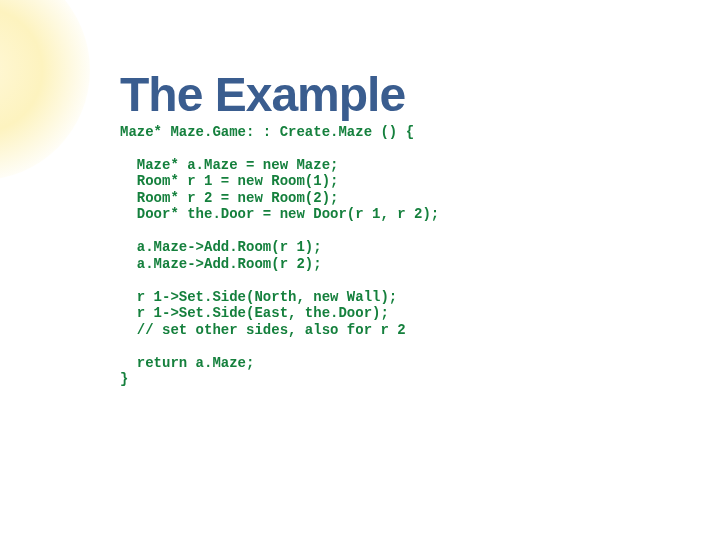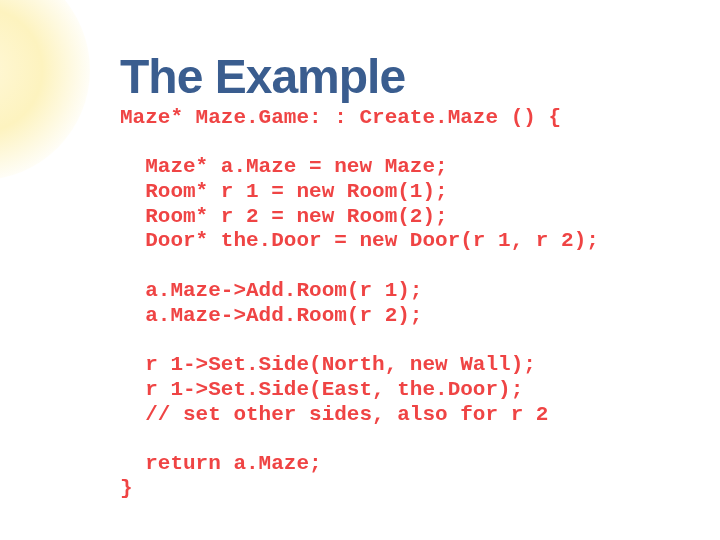--- a/index.html
+++ b/index.html
@@ -18,38 +18,38 @@
     top: -40px;
     width: 220px;
     height: 220px;
     background: radial-gradient(circle at 50% 50%, #fff8d8 0%, #fdf3bf 40%, #ffffff 75%);
     border-radius: 50%;
     pointer-events: none;
   }
   .slide {
     position: absolute;
     left: 120px;
-    top: 54px;
+    top: 72px;
     width: 560px;
   }
   .title {
     font-family: "Arial Black", Arial, sans-serif;
     font-weight: 900;
     font-size: 48px;
     line-height: 0.95;
     color: #3a5d8f;
     letter-spacing: -1px;
     margin-bottom: 6px;
   }
   .code-block {
     font-family: "Courier New", Courier, monospace;
     font-weight: bold;
-    font-size: 21px;
+    font-size: 14px;
     line-height: 1.18;
-    color: #ef4444;
+    color: #15803d;
     white-space: pre;
     margin-top: 4px;
   }
 </style>
 </head>
 <body>
 
 <div class="bg-shape"></div>
 
 <div class="slide">

